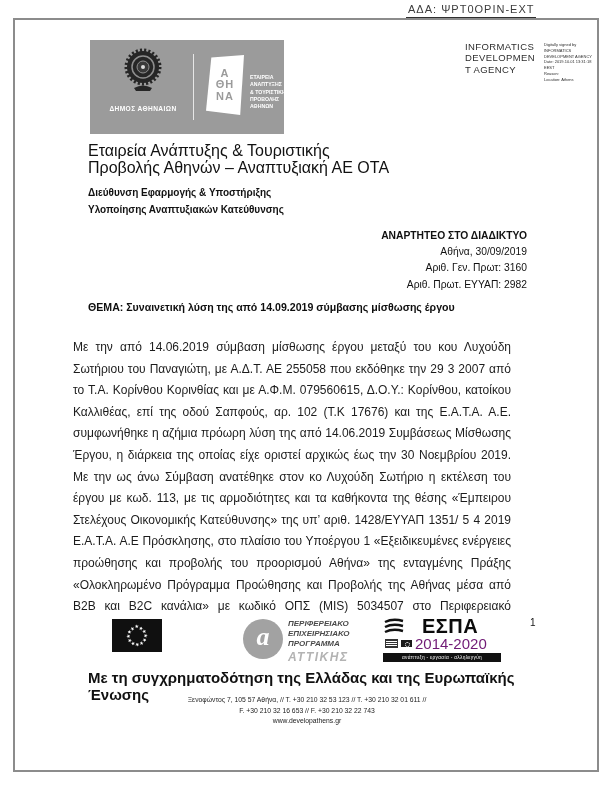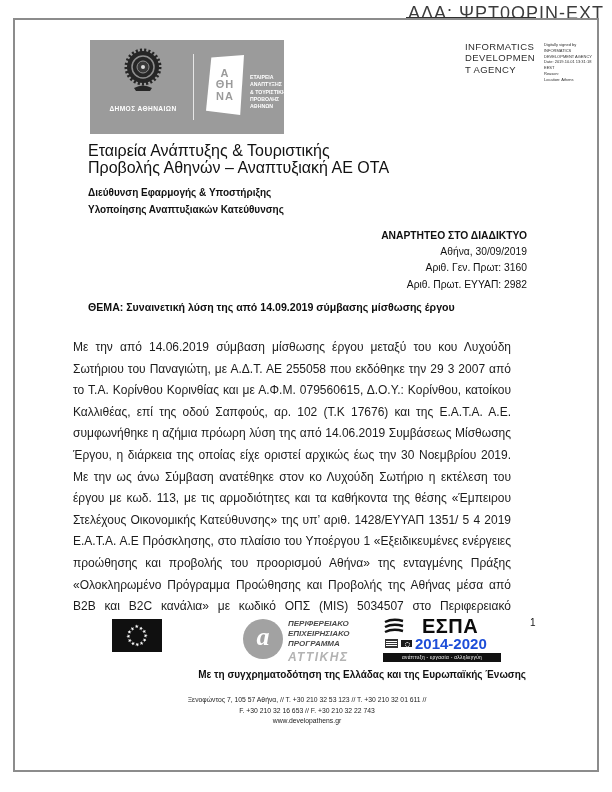--- a/index.html
+++ b/index.html
@@ -1,21 +1,21 @@
 <!DOCTYPE html>
 <html lang="el"><head>
 <meta charset="utf-8">
 <style>
   html,body{margin:0;padding:0;background:#e8e8e8;}
   .page{
     position:relative;width:612px;height:792px;margin:0 auto;background:#ffffff;
     font-family:"Liberation Sans","DejaVu Sans",sans-serif;color:#1c1c1c;overflow:hidden;
   }
   
-  .ada{position:absolute;left:408px;top:3px;font-size:18px;letter-spacing:1px;color:#3c3c3c;}
+  .ada{position:absolute;left:408px;top:3px;font-size:11px;letter-spacing:1px;color:#3c3c3c;}
   .ada-underline{position:absolute;left:406px;top:17px;width:130px;height:3px;background:#2f2f2f;}
   .frame{position:absolute;left:13px;top:18px;width:582px;height:750px;border:2px solid #8c8c8c;}
 
   
   .logo-banner{position:absolute;left:90px;top:40px;width:194px;height:94px;background:#9b9b9b;}
   .emblem-wrap{position:absolute;left:16px;top:6px;width:74px;text-align:center;}
   .dimos-label{font-size:6.6px;font-weight:bold;color:#ffffff;letter-spacing:.4px;margin-top:1px;white-space:nowrap;}
   .banner-divider{position:absolute;left:103px;top:14px;width:1px;height:66px;background:rgba(255,255,255,.75);}
   .athina-shape{
     position:absolute;left:116px;top:15px;width:38px;height:60px;background:#ffffff;
@@ -68,26 +68,26 @@
 
   .espa{position:absolute;left:383px;top:616px;width:125px;}
   .espa-row1{display:flex;align-items:center;gap:17px;}
   .espa-waves{width:22px;height:16px;}
   .espa-title{font-size:20px;font-weight:bold;color:#0b0b0b;letter-spacing:.5px;line-height:1;}
   .espa-row2{display:flex;align-items:center;gap:3px;margin-top:0px;margin-left:2px;}
   .chip{width:11px;height:7px;display:inline-block;}
   .chip-gr{background:repeating-linear-gradient(#333 0 1px,#fff 1px 2px);border:.5px solid #333;}
   .chip-eu{background:#1a1a1a;position:relative;}
   .chip-eu::after{content:"";position:absolute;left:4px;top:2px;width:3px;height:3px;border-radius:50%;border:.5px dotted #fff;}
-  .espa-years{font-size:15px;font-weight:bold;color:#1d4ed8;line-height:1;}
+  .espa-years{font-size:15px;font-weight:normal;color:#701a75;line-height:1;}
   .espa-bar{margin-top:2px;width:118px;height:9px;background:#111;color:#fff;font-size:4.8px;line-height:9px;text-align:center;letter-spacing:.3px;}
 
   .page-num{position:absolute;left:530px;top:617px;font-size:10px;color:#111;}
 
-  .cofinance{position:absolute;left:88px;top:669px;width:438px;text-align:right;font-size:10px;font-weight:bold;color:#101010;}
+  .cofinance{position:absolute;left:88px;top:669px;width:438px;text-align:left;font-size:15px;font-weight:bold;color:#101010;}
   .contact{position:absolute;left:88px;top:695px;width:438px;text-align:center;font-size:6.8px;line-height:1.55;color:#232323;}
   .contact span{display:block;}
 </style>
 </head>
 <body>
 
 <div class="page">
 
   <div class="ada">ΑΔΑ: ΨΡΤ0ΟΡΙΝ-ΕΧΤ</div>
   <div class="ada-underline"></div>

